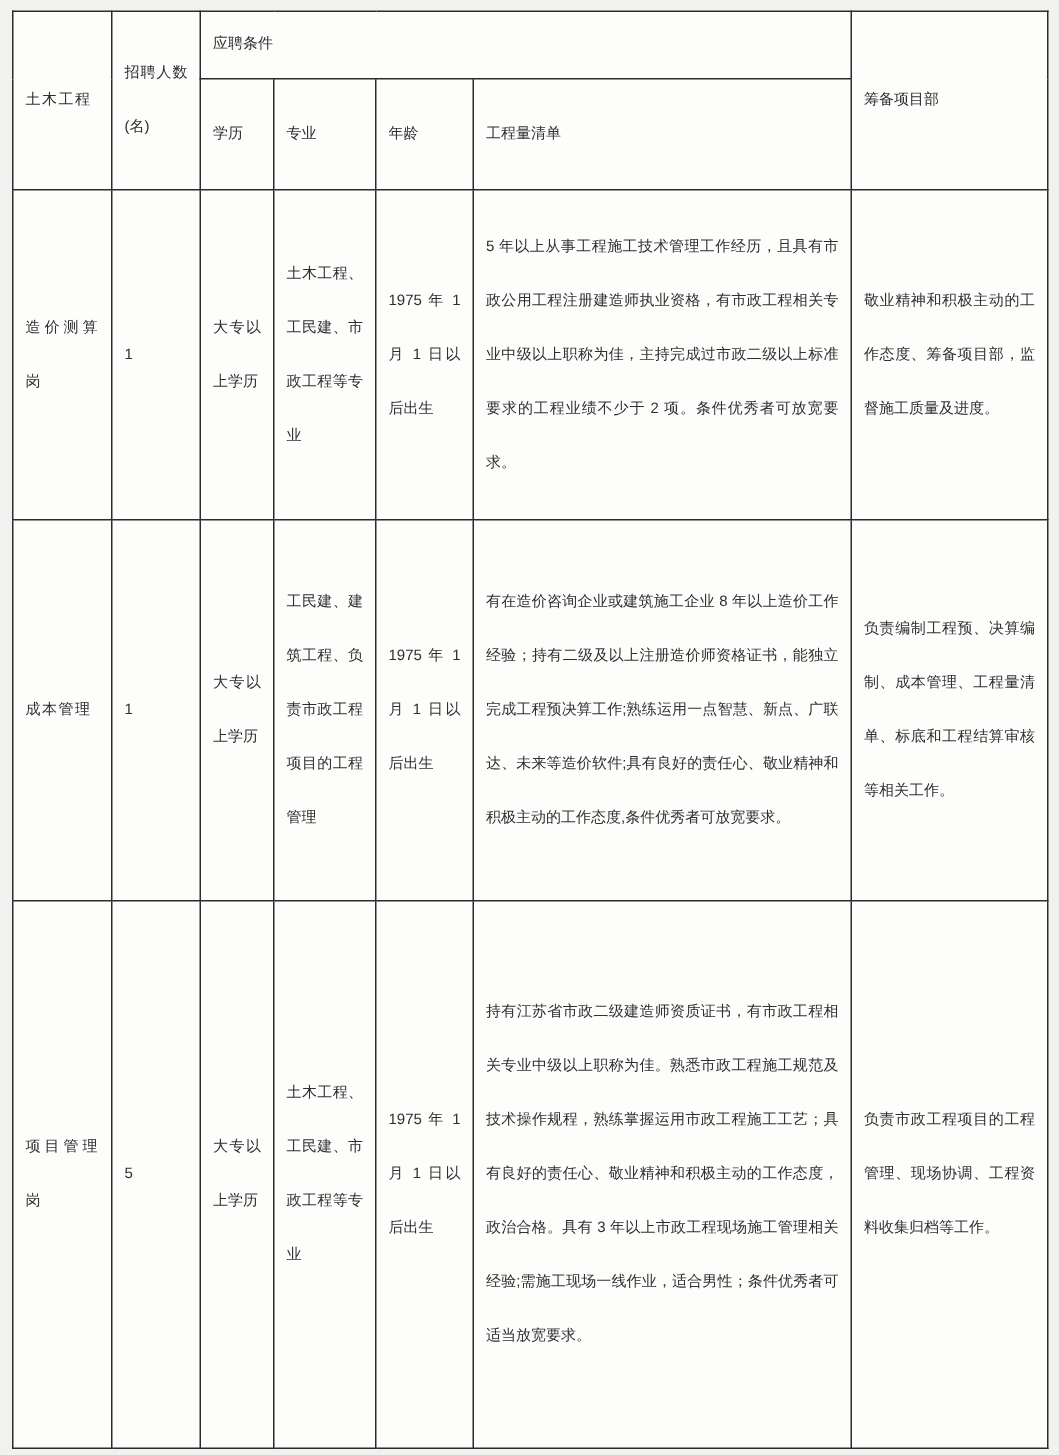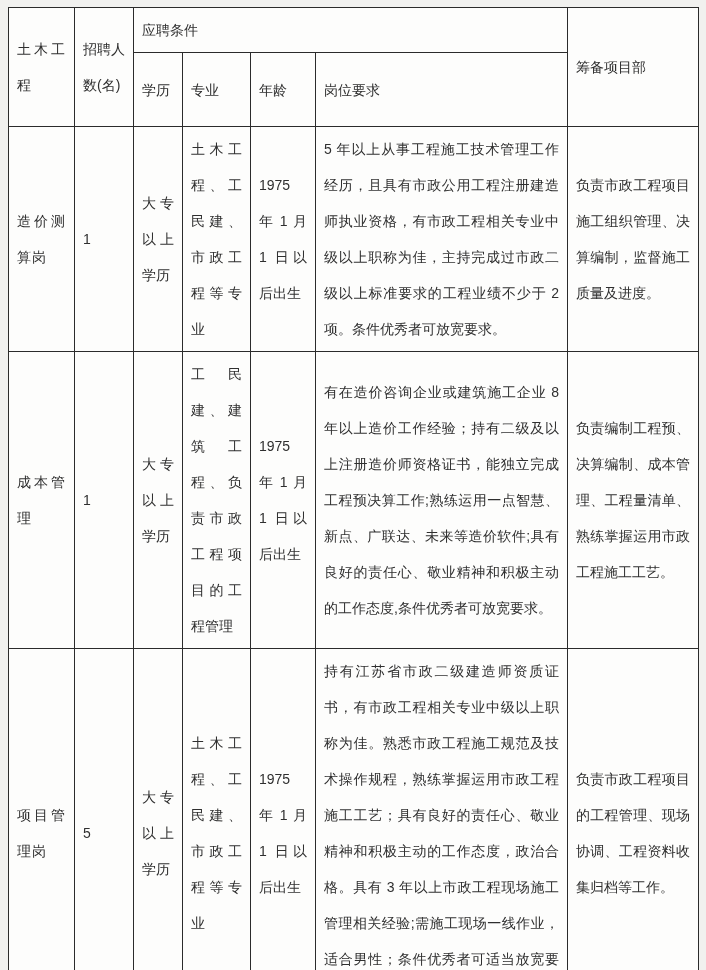--- a/index.html
+++ b/index.html
@@ -22,21 +22,21 @@
     left: 8px;
     top: 7px;
     width: 690px;
     border-collapse: collapse;
     table-layout: fixed;
     background: #fdfdfc;
   }
   table.recruit th,
   table.recruit td {
     border: 1px solid #2b2b2b;
-    font-size: 14px;
+    font-size: 10px;
     font-weight: normal;
     line-height: 36px;
     vertical-align: middle;
     padding: 4px 8px;
     box-sizing: border-box;
     text-align: justify;
     word-break: break-all;
     overflow: hidden;
   }
   tr.hrow-top    { height: 36px;  }
@@ -66,41 +66,41 @@
       <tr class="hrow-top">
         <th rowspan="2" class="col-pos">土木工程</th>
         <th rowspan="2" class="center">招聘人数(名)</th>
         <th colspan="4" class="center">应聘条件</th>
         <th rowspan="2" class="center">筹备项目部</th>
       </tr>
       <tr class="hrow-sub">
         <th>学历</th>
         <th>专业</th>
         <th>年龄</th>
-        <th>岗位要求</th>
+        <th>工程量清单</th>
       </tr>
     </thead>
     <tbody>
       <tr class="row-tech">
         <td class="col-pos">造价测算岗</td>
         <td class="num">1</td>
         <td>大专以上学历</td>
         <td>土木工程、工民建、市政工程等专业</td>
         <td>1975 年 1 月 1 日以后出生</td>
         <td>5 年以上从事工程施工技术管理工作经历，且具有市政公用工程注册建造师执业资格，有市政工程相关专业中级以上职称为佳，主持完成过市政二级以上标准要求的工程业绩不少于 2 项。条件优秀者可放宽要求。</td>
-        <td>负责市政工程项目施工组织管理、决算编制，监督施工质量及进度。</td>
+        <td>敬业精神和积极主动的工作态度、筹备项目部，监督施工质量及进度。</td>
       </tr>
       <tr class="row-cost">
         <td class="col-pos">成本管理</td>
         <td class="num">1</td>
         <td>大专以上学历</td>
         <td>工民建、建筑工程、负责市政工程项目的工程管理</td>
         <td>1975 年 1 月 1 日以后出生</td>
         <td>有在造价咨询企业或建筑施工企业 8 年以上造价工作经验；持有二级及以上注册造价师资格证书，能独立完成工程预决算工作;熟练运用一点智慧、新点、广联达、未来等造价软件;具有良好的责任心、敬业精神和积极主动的工作态度,条件优秀者可放宽要求。</td>
-        <td>负责编制工程预、决算编制、成本管理、工程量清单、熟练掌握运用市政工程施工工艺。</td>
+        <td>负责编制工程预、决算编制、成本管理、工程量清单、标底和工程结算审核等相关工作。</td>
       </tr>
       <tr class="row-manage">
         <td class="col-pos">项目管理岗</td>
         <td class="num">5</td>
         <td>大专以上学历</td>
         <td>土木工程、工民建、市政工程等专业</td>
         <td>1975 年 1 月 1 日以后出生</td>
         <td>持有江苏省市政二级建造师资质证书，有市政工程相关专业中级以上职称为佳。熟悉市政工程施工规范及技术操作规程，熟练掌握运用市政工程施工工艺；具有良好的责任心、敬业精神和积极主动的工作态度，政治合格。具有 3 年以上市政工程现场施工管理相关经验;需施工现场一线作业，适合男性；条件优秀者可适当放宽要求。</td>
         <td>负责市政工程项目的工程管理、现场协调、工程资料收集归档等工作。</td>
       </tr>

